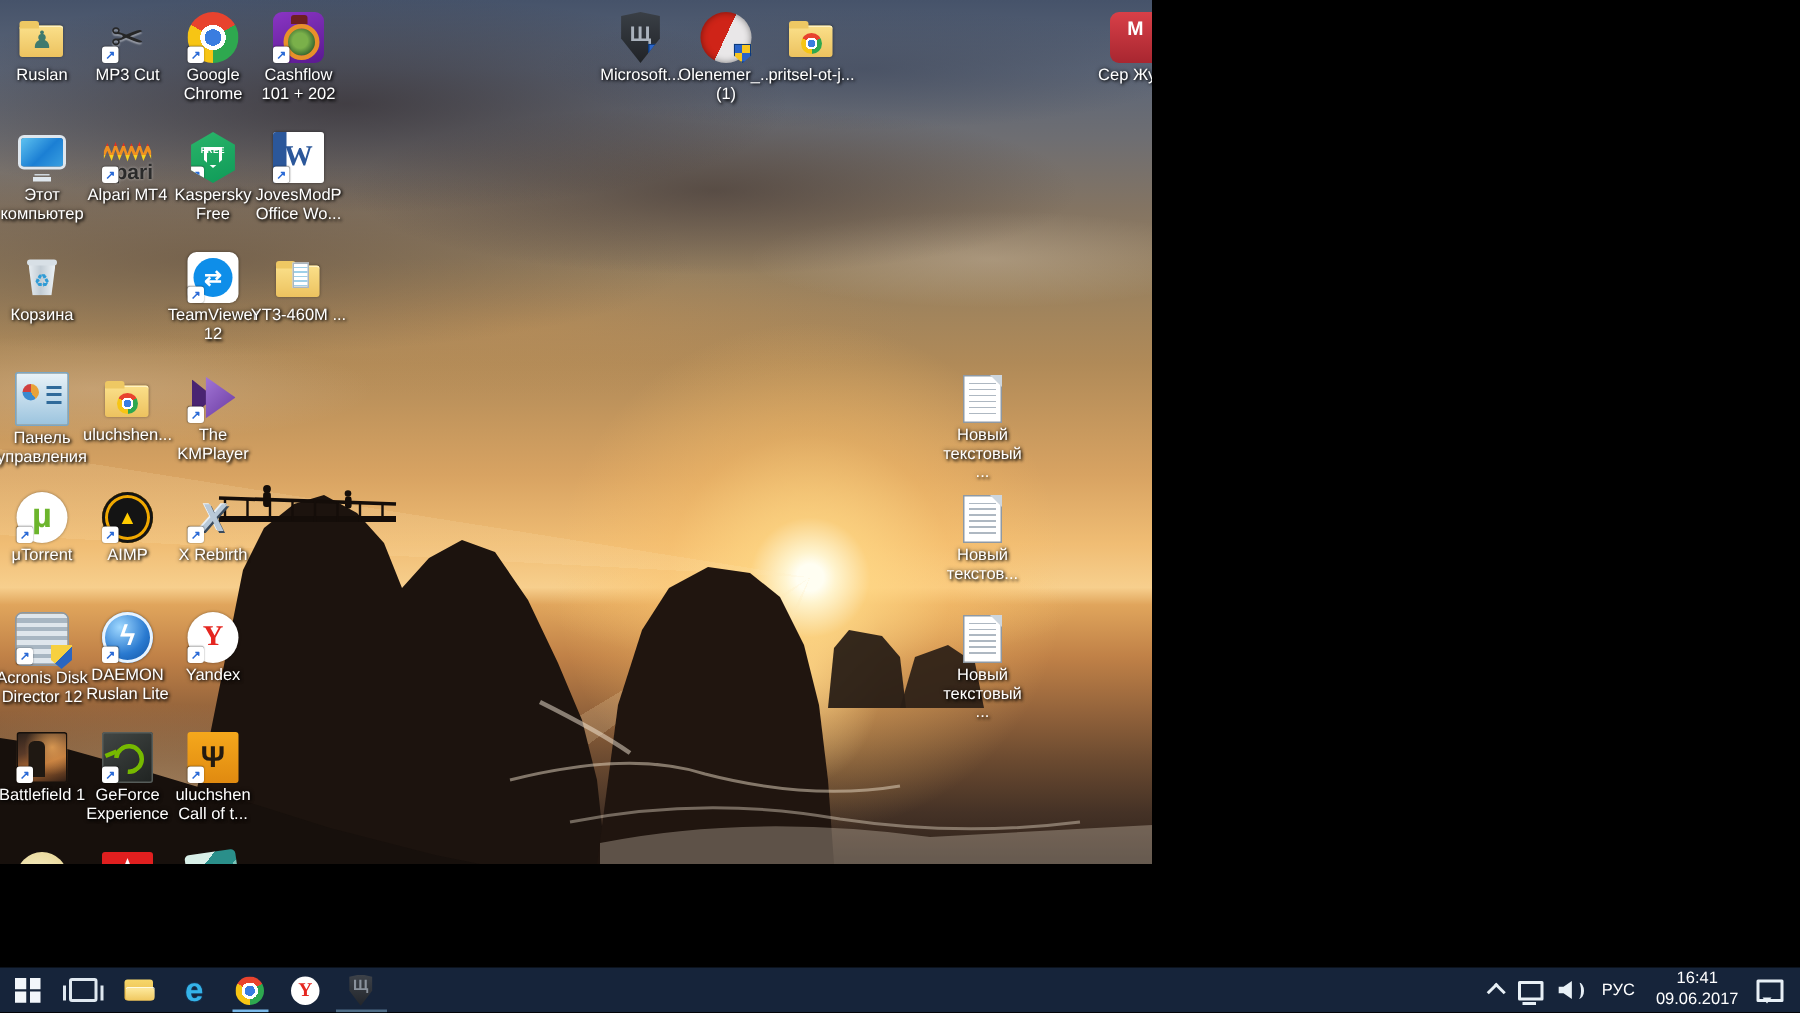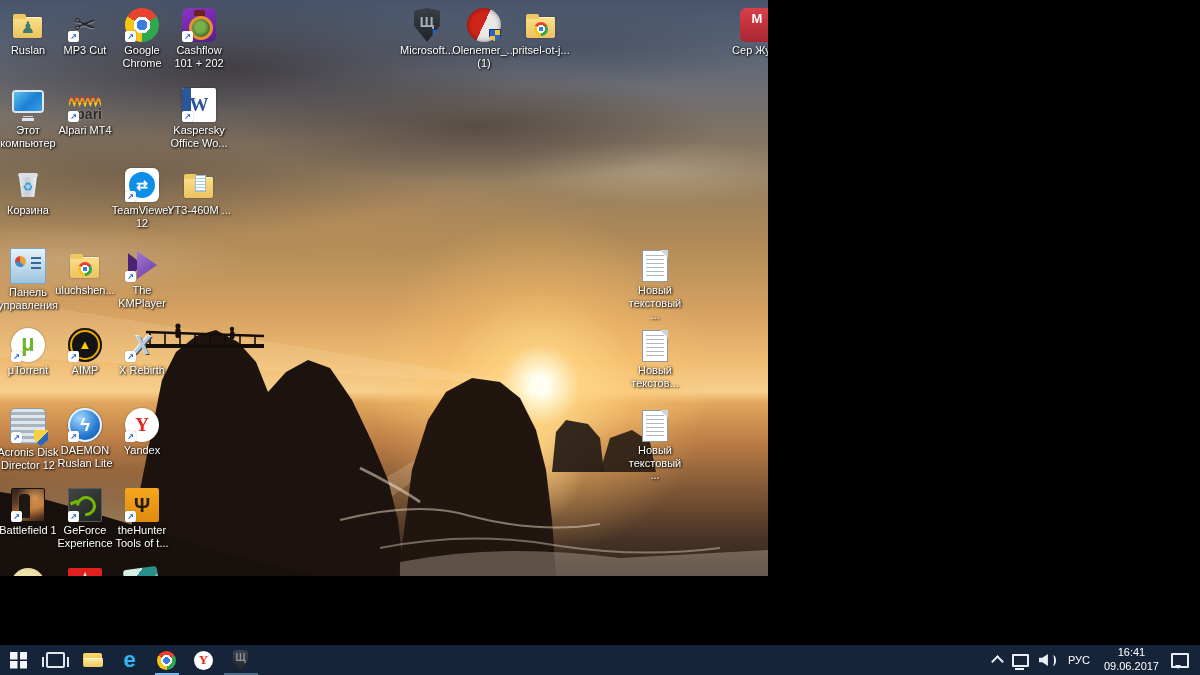--- a/index.html
+++ b/index.html
@@ -283,26 +283,33 @@
           <div class="art art-monitor"></div>
           <div class="icon-label">Этот компьютер</div>
         </div>
         <div class="icon-cell" style="left: 53px; top: 88px;">
           <div class="art art-alpari">
             <span class="glyph">pari</span>
             <span class="ovl-shortcut">↗</span>
           </div>
           <div class="icon-label">Alpari MT4</div>
         </div>
+        <div class="icon-cell" style="left: 110px; top: 88px;">
+          <div class="art art-kaspersky">
+            <span class="glyph">FREE</span>
+            <span class="ovl-shortcut">↗</span>
+          </div>
+          <div class="icon-label">Kaspersky Free</div>
+        </div>
         <div class="icon-cell" style="left: 167px; top: 88px;">
           <div class="art art-word">
             <span class="glyph">W</span>
             <span class="ovl-shortcut">↗</span>
           </div>
-          <div class="icon-label">Kaspersky Office Wo...</div>
+          <div class="icon-label">JovesModP Office Wo...</div>
         </div>
         <div class="icon-cell" style="left: -4px; top: 168px;">
           <div class="art art-bin">
             <span class="glyph">♻</span>
           </div>
           <div class="icon-label">Корзина</div>
         </div>
         <div class="icon-cell" style="left: 110px; top: 168px;">
           <div class="art art-teamviewer">
             <span class="glyph">⇄</span>
@@ -383,21 +390,21 @@
           <div class="art art-geforce">
             <span class="ovl-shortcut">↗</span>
           </div>
           <div class="icon-label">GeForce Experience</div>
         </div>
         <div class="icon-cell" style="left: 110px; top: 488px;">
           <div class="art art-thehunter">
             <span class="glyph">Ψ</span>
             <span class="ovl-shortcut">↗</span>
           </div>
-          <div class="icon-label">theHunter Tools of t...</div>
+          <div class="icon-label">uluchshen Call of t...</div>
         </div>
         <div class="icon-cell" style="left: -4px; top: 568px;">
           <div class="art art-partial1"></div>
           <div class="icon-label"></div>
         </div>
         <div class="icon-cell" style="left: 53px; top: 568px;">
           <div class="art art-partial2"></div>
           <div class="icon-label"></div>
         </div>
         <div class="icon-cell" style="left: 110px; top: 568px;">

